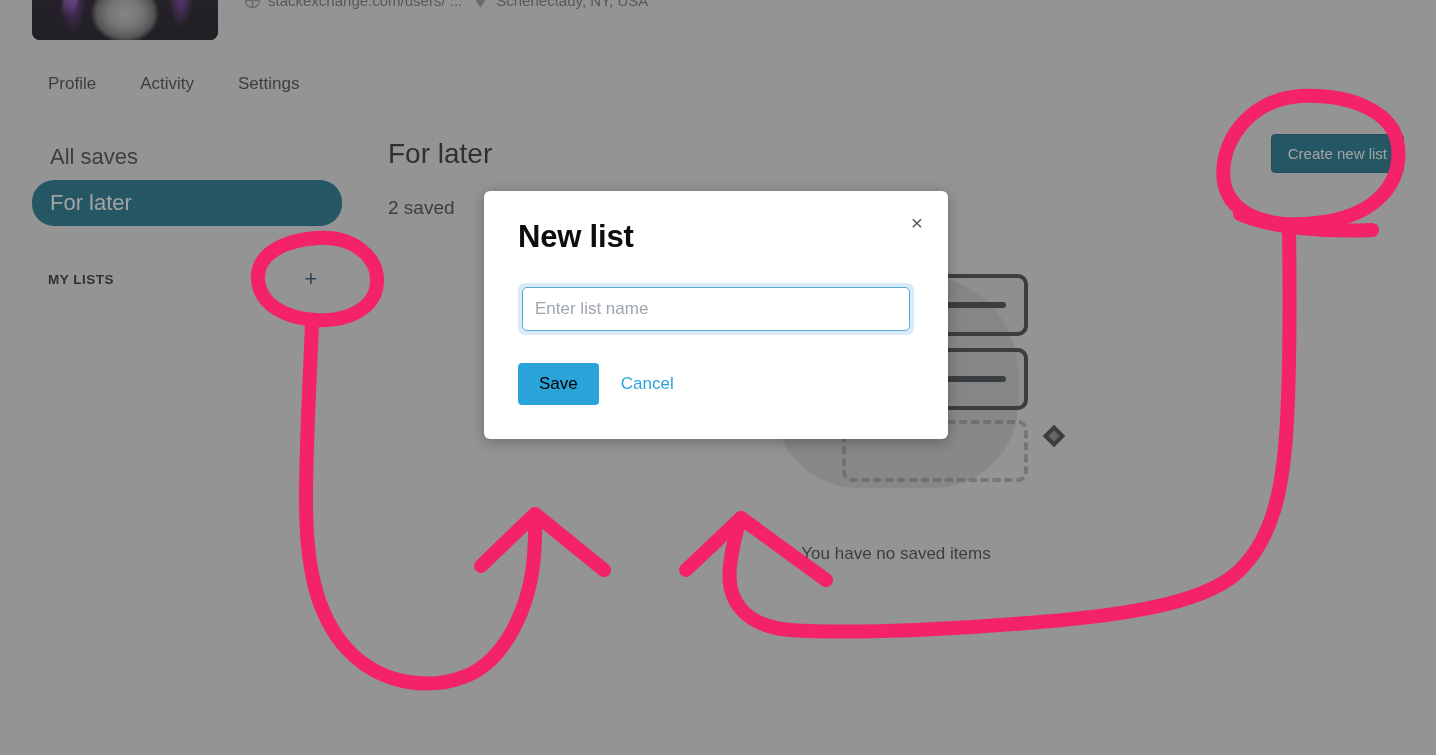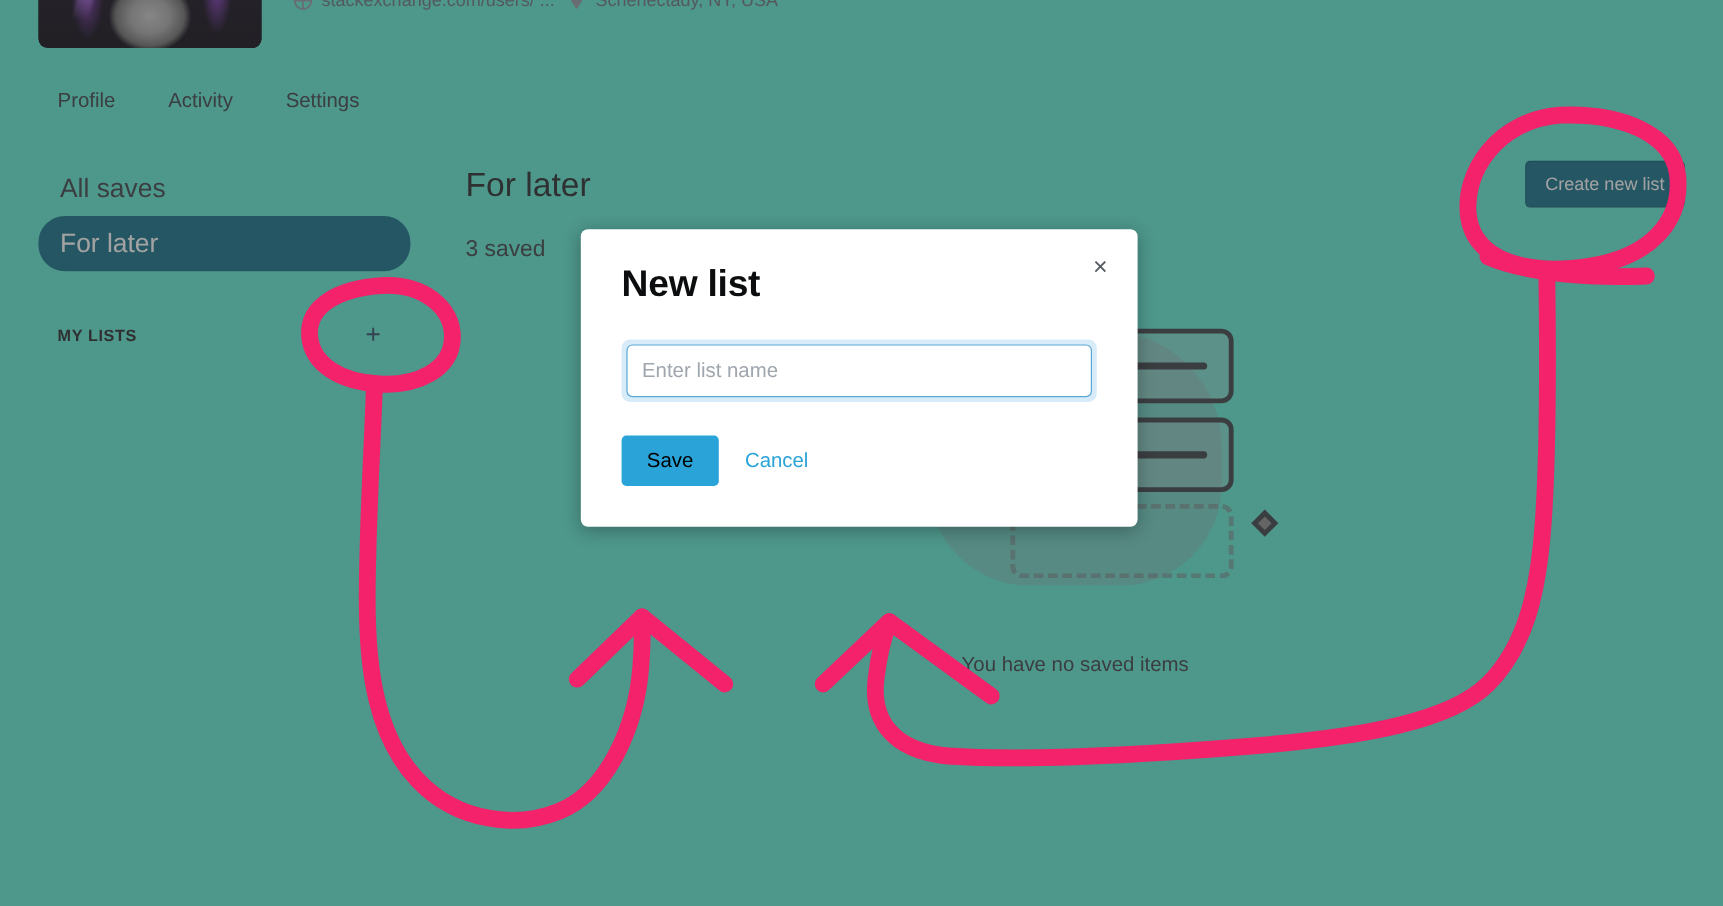--- a/index.html
+++ b/index.html
@@ -15,21 +15,21 @@
     position: relative;
     width: 1436px;
     height: 755px;
     background: #ffffff;
   }
 
   
   .page {
     position: absolute;
     inset: 0;
-    background: #5eead4;
+    background: #e5e5e5;
   }
 
   .profile-header {
     position: absolute;
     left: 0; top: 0;
     width: 1436px;
     height: 46px;
   }
 
   .avatar {
@@ -385,21 +385,21 @@
         <div class="my-lists-row">
           <div class="my-lists-label">MY LISTS</div>
           <button class="add-list-btn">+</button>
         </div>
       </div>
 
       <div class="main">
         <div class="main-head">
           <div>
             <h1 class="main-title">For later</h1>
-            <div class="saved-count">3 saved</div>
+            <div class="saved-count">2 saved</div>
           </div>
           <button class="create-btn">Create new list</button>
         </div>
       </div>
 
     </div>
 
     <div class="empty-state">
       <div class="illus">
         <div class="illus-blob"></div>

